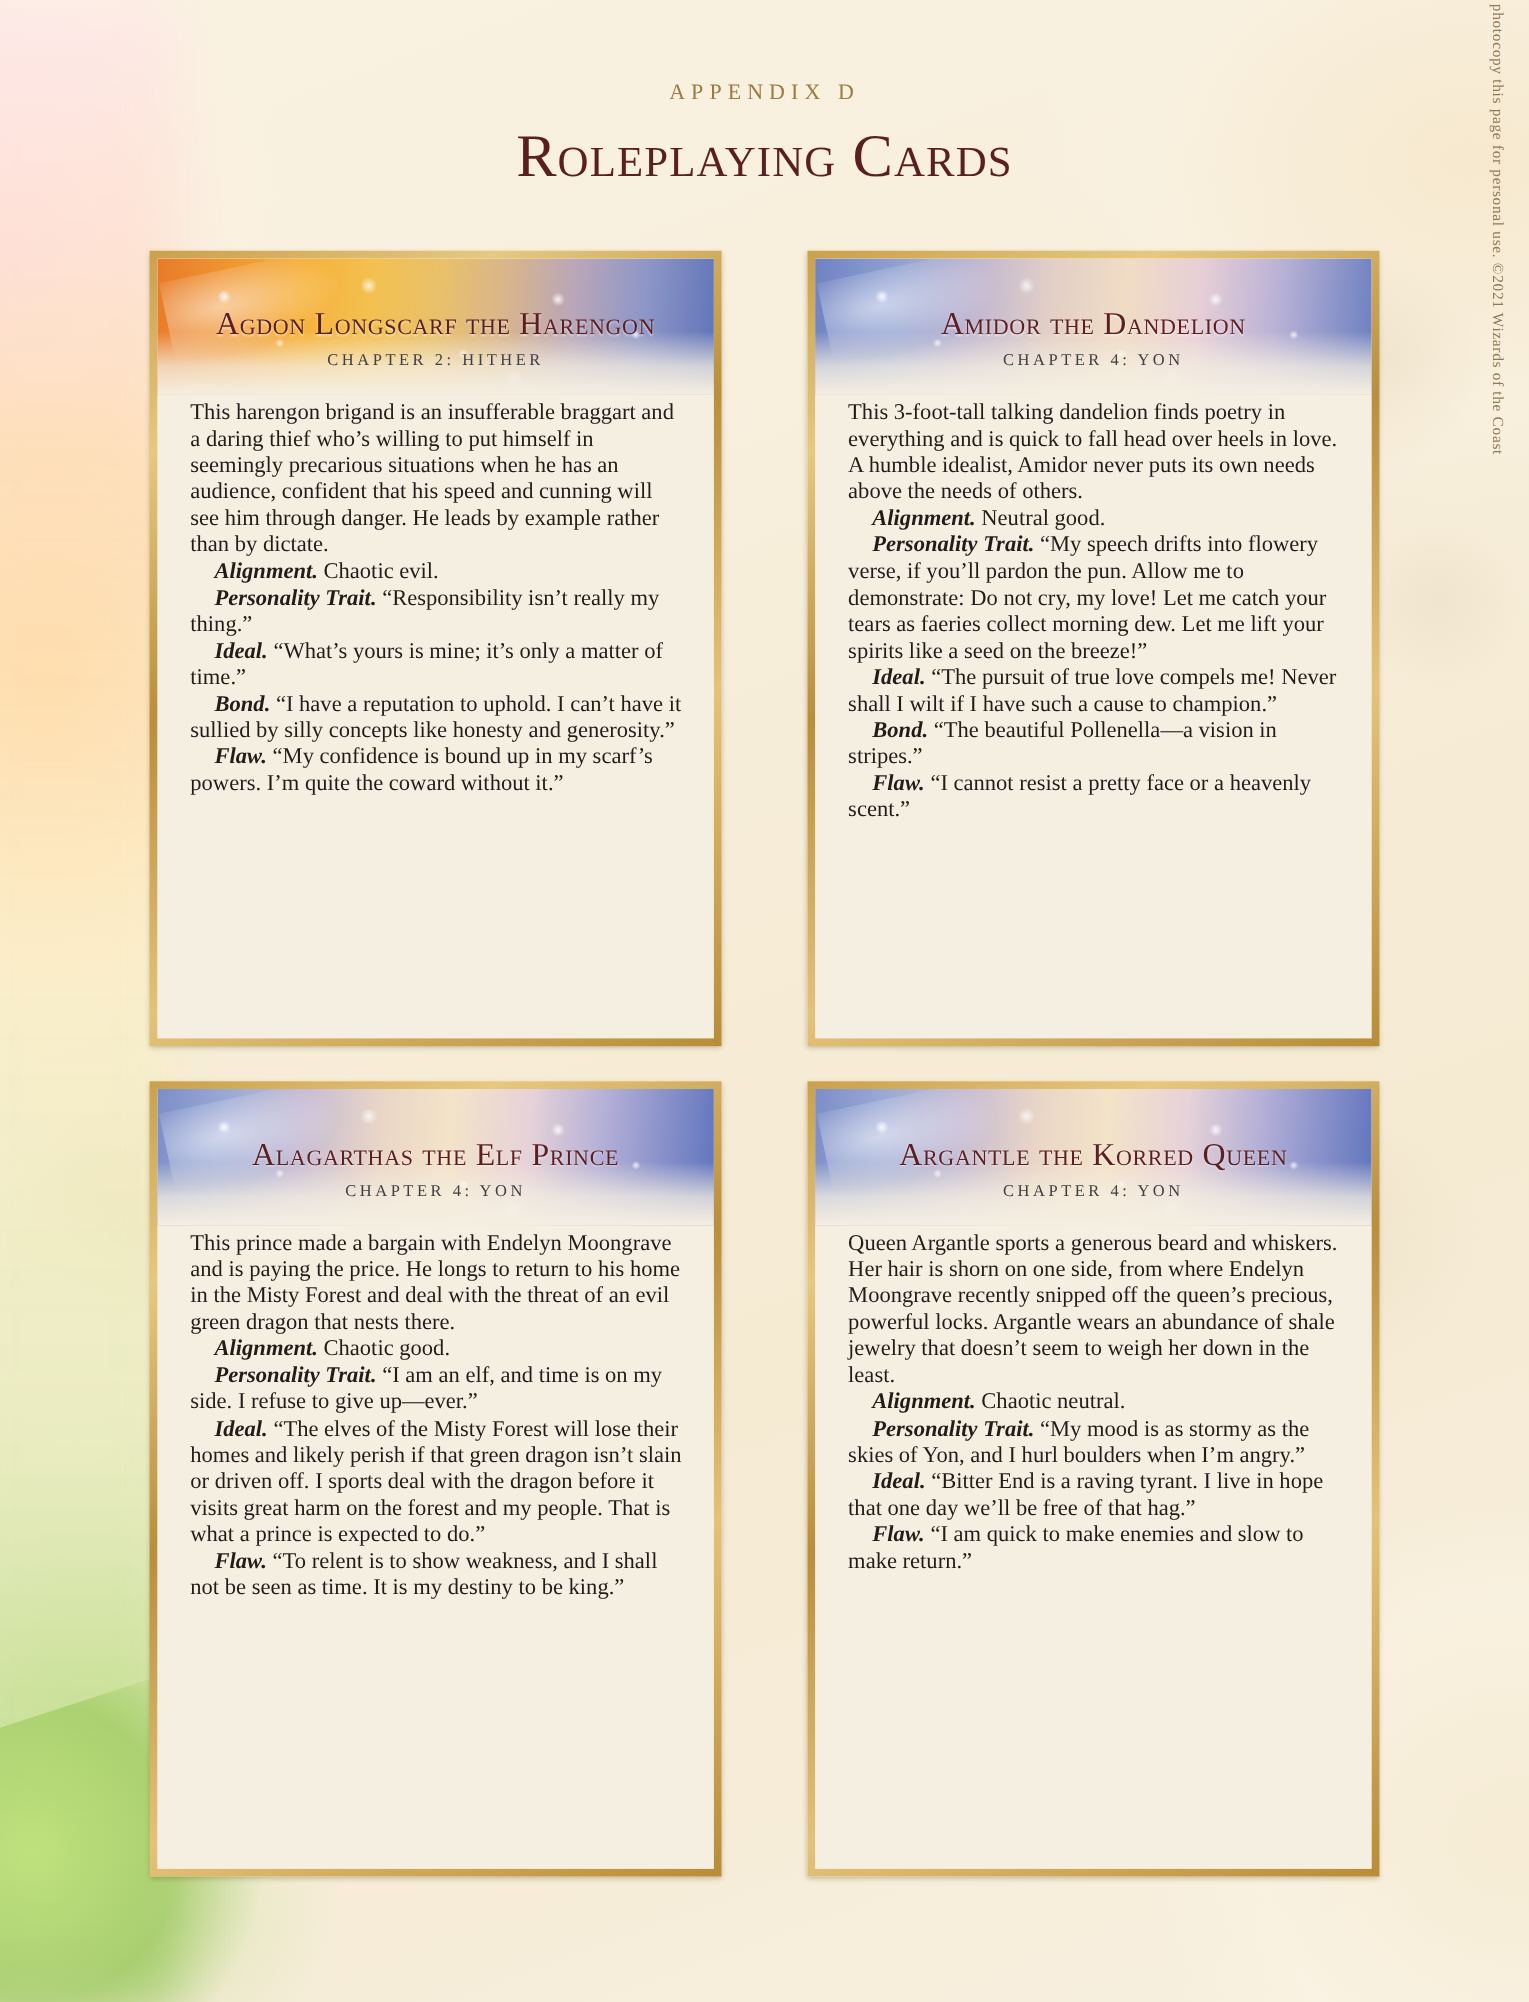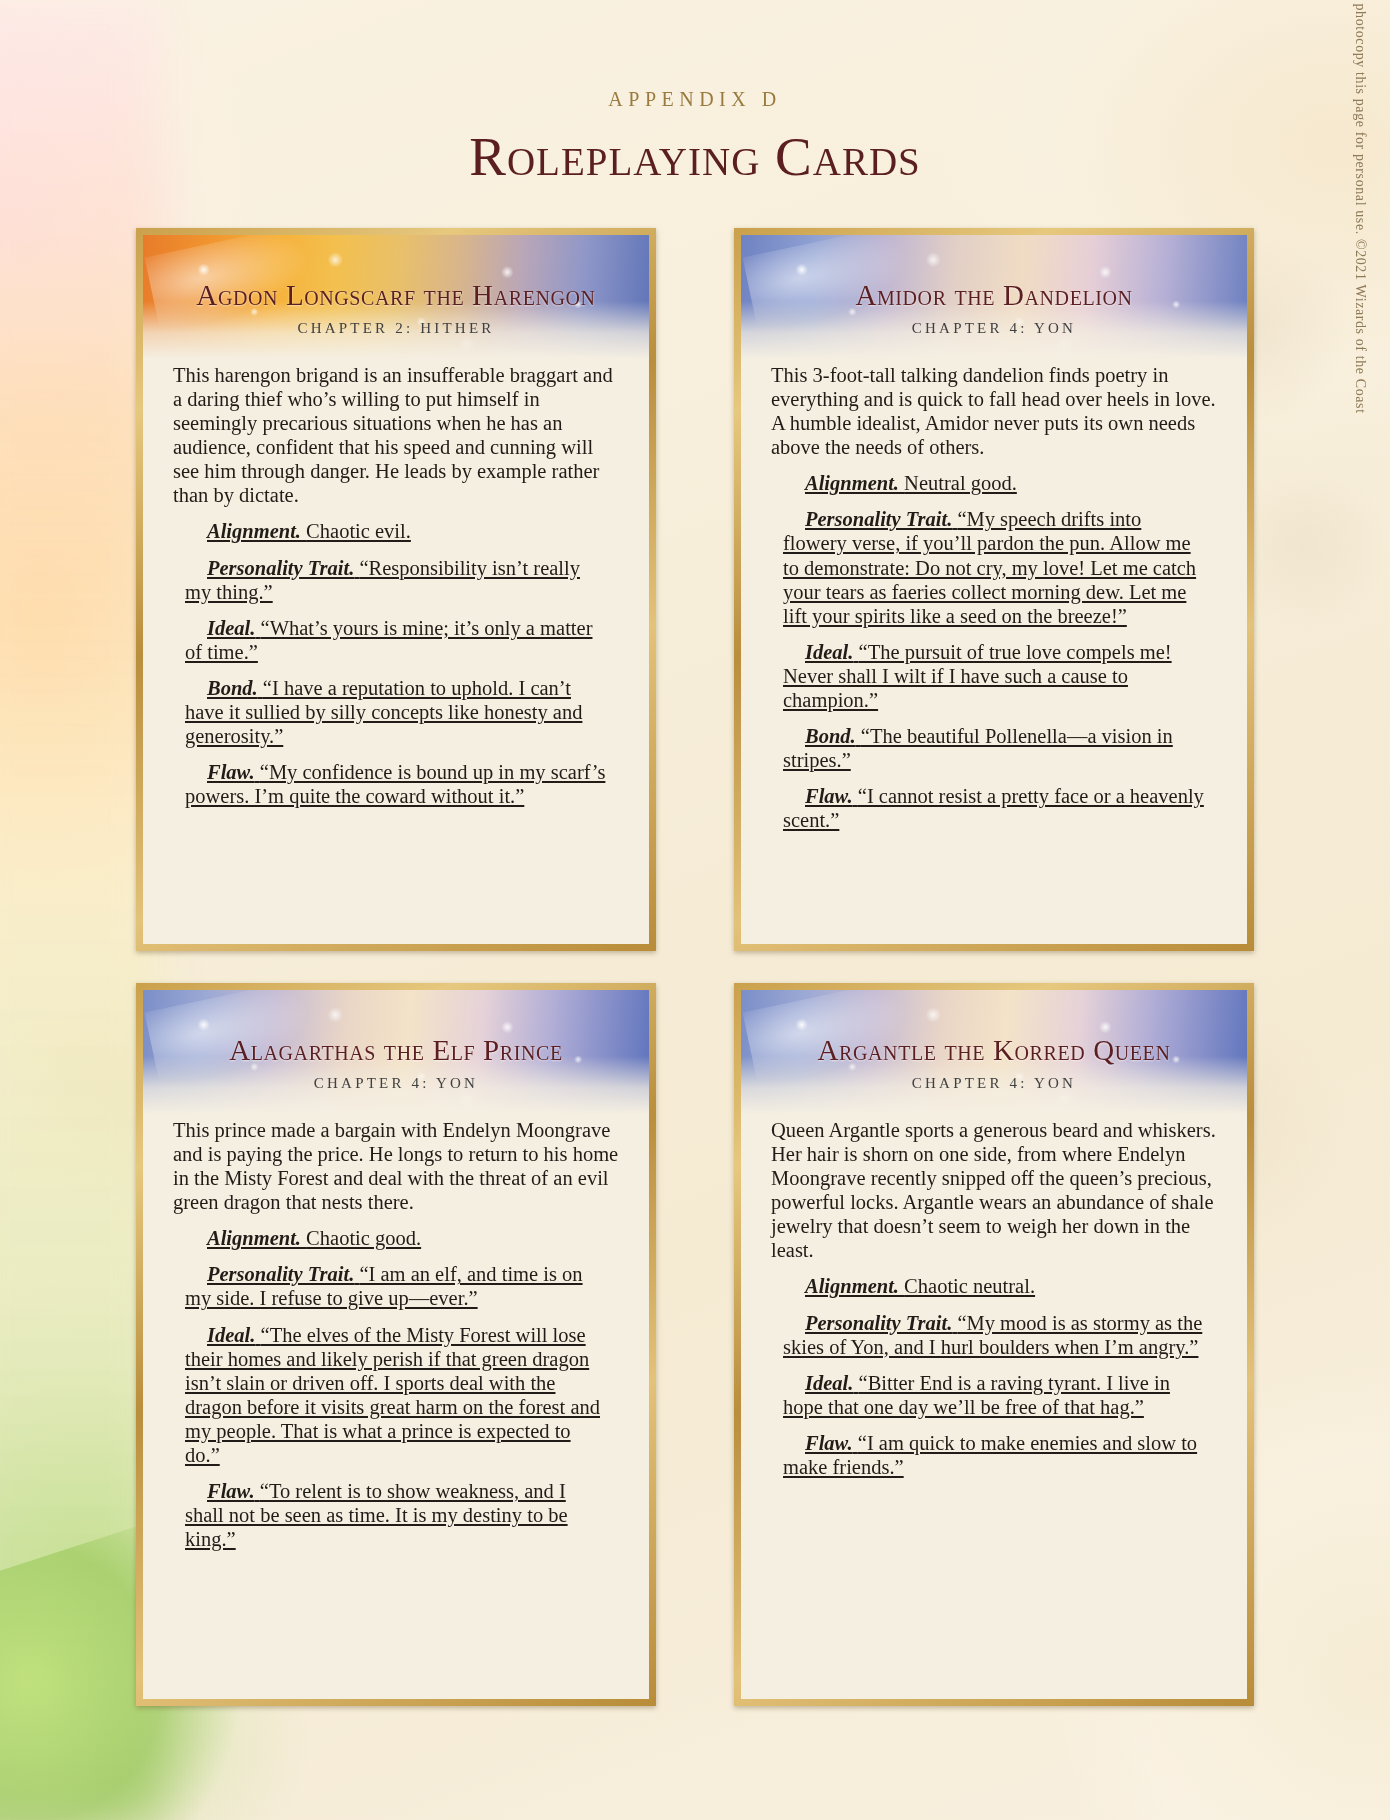--- a/index.html
+++ b/index.html
@@ -57,21 +57,21 @@
     left: -70px; bottom: -60px;
     width: 320px; height: 330px;
     background: radial-gradient(ellipse at 35% 35%, rgba(190,225,120,0.85), rgba(146,196,80,0.55) 45%, rgba(255,255,255,0) 72%);
     transform: rotate(-18deg);
     pointer-events: none;
   }
 
   
   #header {
     position: absolute;
-    top: 88px;
+    top: 73px;
     left: 0; right: 0;
     text-align: center;
   }
   #appendix-label {
     font-family: "Liberation Serif", serif;
     font-size: 20px;
     letter-spacing: 5.5px;
     color: #9a7b3f;
     font-variant: small-caps;
     text-transform: uppercase;
@@ -183,21 +183,21 @@
   .card-body {
     position: absolute;
     left: 30px; right: 28px; top: 128px;
     font-family: "Liberation Serif", serif;
     font-size: 20.5px;
     line-height: 1.175;
     color: #211c17;
     text-align: left;
   }
   .card-body .intro { margin: 0 0 0 0; text-indent: 0; }
-  .card-body .trait { margin: 12px; text-indent: 22px; text-decoration: underline; }
+  .card-body .trait { margin: 0; text-indent: 22px; }
   .card-body .trait b {
     font-weight: bold;
     font-style: italic;
   }
 
   
   #copyright {
     position: absolute;
     right: 22px;
     top: 490px;
@@ -306,20 +306,20 @@
       </div>
       <div class="card-title-wrap">
         <div class="card-title">Argantle the Korred Queen</div>
         <div class="card-chapter">Chapter 4: Yon</div>
       </div>
       <div class="card-body">
         <p class="intro">Queen Argantle sports a generous beard and whiskers. Her hair is shorn on one side, from where Endelyn Moongrave recently snipped off the queen’s precious, powerful locks. Argantle wears an abundance of shale jewelry that doesn’t seem to weigh her down in the least.</p>
         <p class="trait"><b>Alignment.</b> <span>Chaotic neutral.</span></p>
         <p class="trait"><b>Personality Trait.</b> <span>“My mood is as stormy as the skies of Yon, and I hurl boulders when I’m angry.”</span></p>
         <p class="trait"><b>Ideal.</b> <span>“Bitter End is a raving tyrant. I live in hope that one day we’ll be free of that hag.”</span></p>
-        <p class="trait"><b>Flaw.</b> <span>“I am quick to make enemies and slow to make friends.”</span></p>
+        <p class="trait"><b>Flaw.</b> <span>“I am quick to make enemies and slow to make return.”</span></p>
       </div>
     </div>
   </div>
 
 </div>
 
 <div id="copyright">Permission is granted to photocopy this page for personal use. ©2021 Wizards of the Coast</div>
 
 </body></html>

